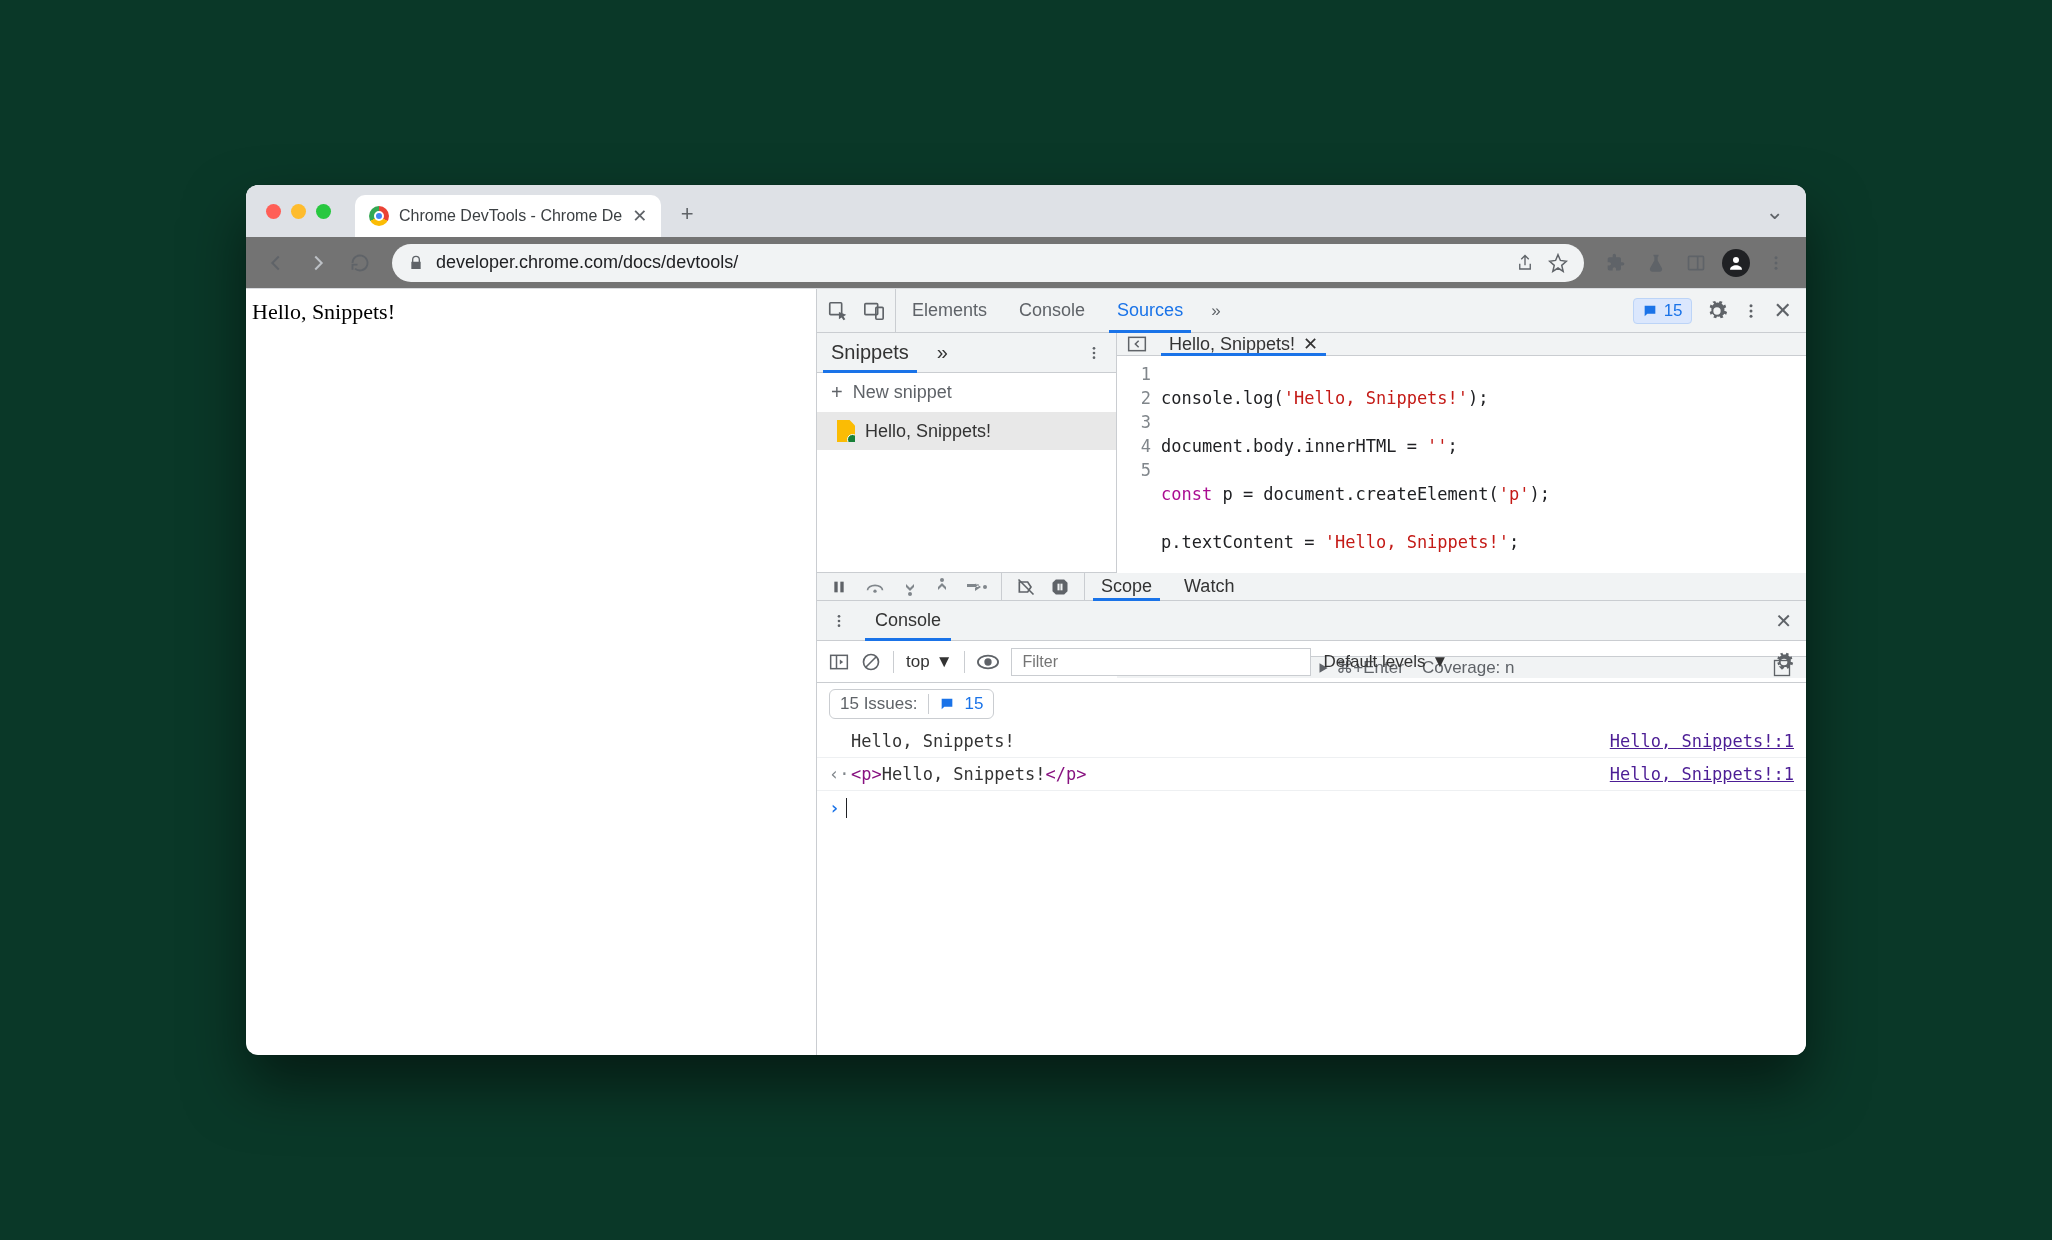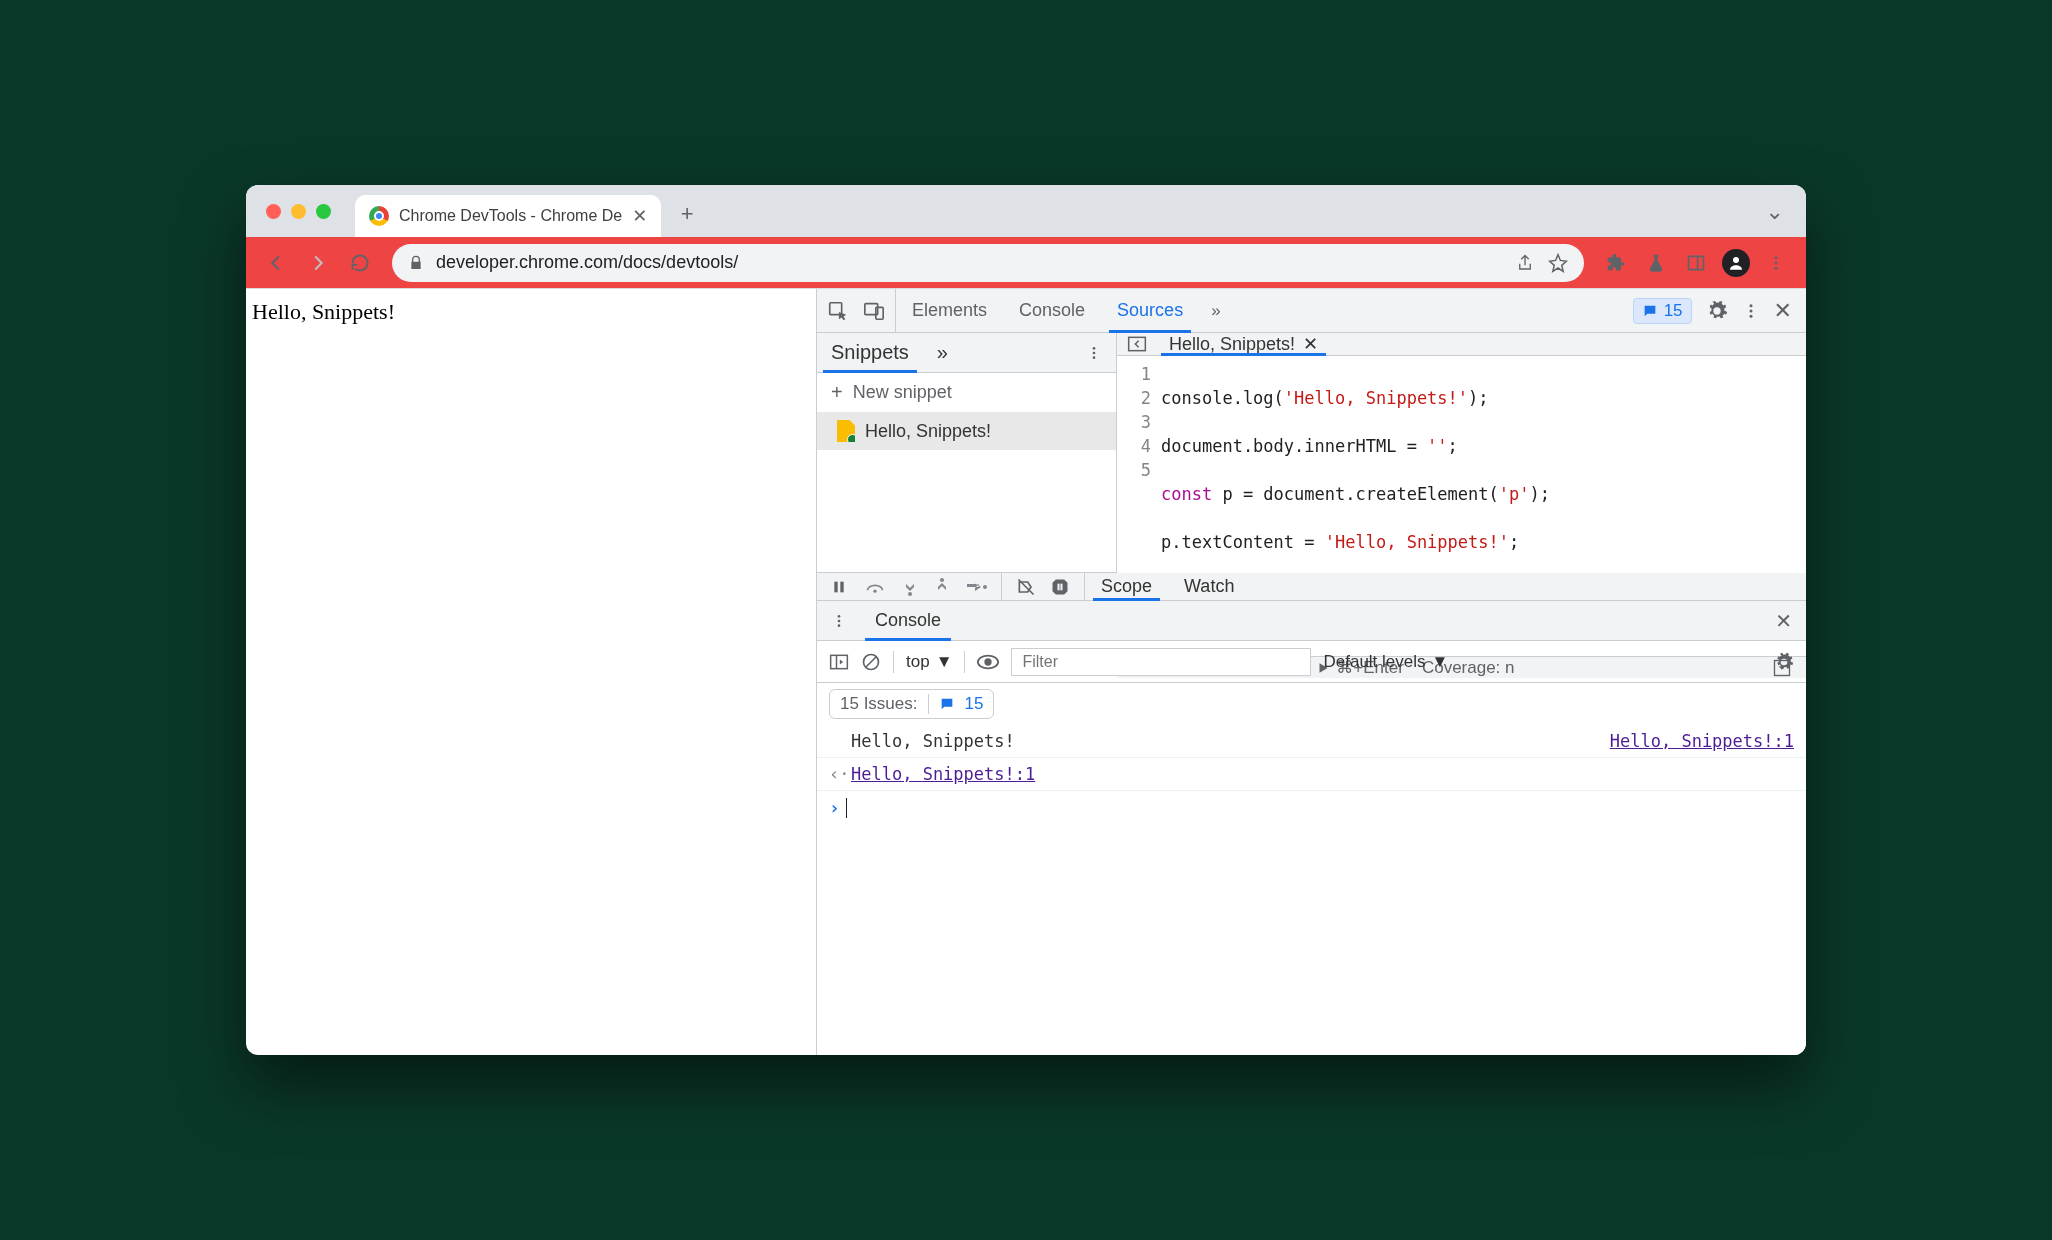--- a/index.html
+++ b/index.html
@@ -17,21 +17,21 @@
   .tab {
     height: 42px; background:#fff; border-radius: 10px 10px 0 0; margin-top:10px;
     display:flex; align-items:center; padding:0 14px; gap:10px; font-size:16px; color:#3c4043;
     max-width: 340px; min-width: 300px; position:relative;
   }
   .tab-title { white-space:nowrap; overflow:hidden; text-overflow:clip; flex:1; }
   .tab-close { color:#5f6368; font-size:18px; }
   .newtab { width:36px; display:flex; align-items:center; justify-content:center; color:#5f6368; font-size:22px; margin-left:8px; margin-top:6px;}
   .tabstrip .chev { margin-left:auto; color:#5f6368; font-size:22px; padding-right:8px; margin-top:2px;}
   
-  .toolbar { height: 52px; background:#ef4444; border-bottom:1px solid #dadce0; display:flex; align-items:center; padding:0 12px; gap:6px; }
+  .toolbar { height: 52px; background:#737373; border-bottom:1px solid #dadce0; display:flex; align-items:center; padding:0 12px; gap:6px; }
   .tbtn { width:36px; height:36px; display:flex; align-items:center; justify-content:center; color:#5f6368; border-radius:50%; }
   .tbtn.disabled { color:#bdc1c6; }
   .omnibox { flex:1; height:38px; background:#f1f3f4; border-radius:19px; display:flex; align-items:center; padding:0 16px; gap:12px; color:#202124; font-size:18px; margin:0 8px;}
   .omnibox .lock { color:#5f6368; }
   .omni-icons { margin-left:auto; display:flex; gap:14px; color:#5f6368; align-items:center;}
   .right-icons { display:flex; gap:4px; align-items:center; }
   .avatar { width:28px; height:28px; border-radius:50%; background:#202124; display:flex; align-items:center; justify-content:center; }
   .avatar svg { fill:#fff; }
   
   .content { flex:1; display:flex; overflow:hidden; }
@@ -432,20 +432,21 @@
       </div>
 
       <div class="console-body">
         <div class="c-row">
           <span class="caret"></span>
           <span class="msg">Hello, Snippets!</span>
           <span class="src">Hello, Snippets!:1</span>
         </div>
         <div class="c-row">
           <span class="caret">‹·</span>
+          <span class="msg"><span class="tag-punc">&lt;p&gt;</span><span>Hello, Snippets!</span><span class="tag-punc">&lt;/p&gt;</span></span>
           <span class="src">Hello, Snippets!:1</span>
         </div>
         <div class="prompt-row">
           <span class="chev">›</span>
           <span class="cursor"></span>
         </div>
       </div>
 
     </div>
   </div>

